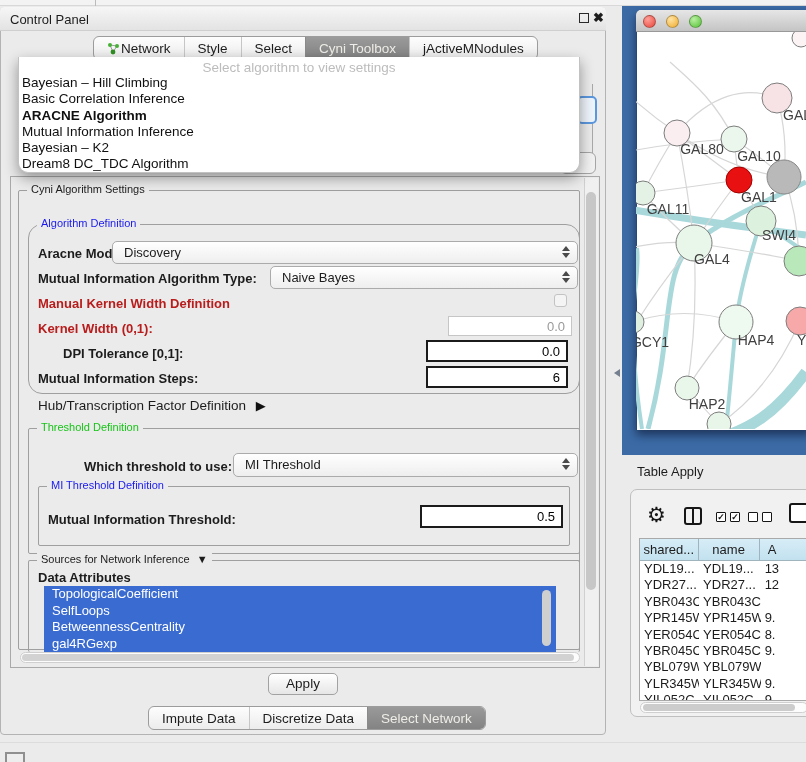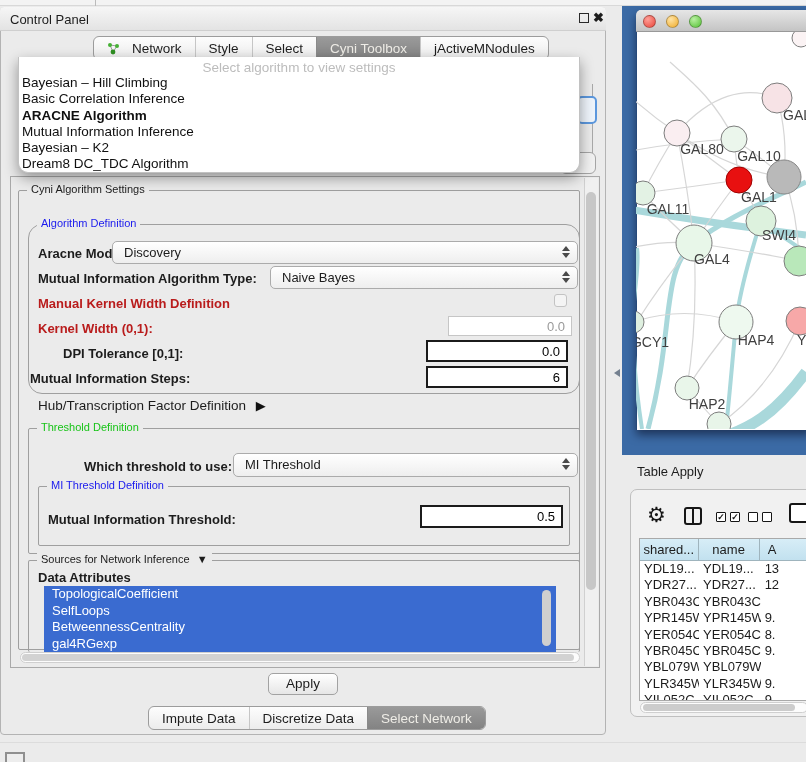--- a/index.html
+++ b/index.html
@@ -13,21 +13,21 @@
 
   
   .cpanel { left:0; top:7px; width:606px; height:728px; background:#ebebeb; border:1px solid #b3b3b3; border-radius:4px; }
   .cp-titlebar { left:0; top:7px; width:606px; height:24px; background:linear-gradient(#f6f6f6,#e3e3e3); border-bottom:1px solid #cfcfcf; border-radius:4px 4px 0 0; }
   .cp-title { left:10px; top:12px; font-size:13px; color:#1d1d1d; }
   .float-ic { left:579px; top:13px; width:10px; height:10px; border:1.6px solid #2a2a2a; background:transparent; }
   .close-ic { left:593px; top:10px; font-size:13px; font-weight:bold; color:#1d1d1d; }
 
   
   .seg { display:flex; height:24px; border:1px solid #9c9c9c; border-radius:6px; overflow:hidden; background:linear-gradient(#fdfdfd,#ececec); font-size:13.5px; }
-  .seg .tab { display:flex; align-items:center; gap:12px; padding:0 13px; border-left:1px solid #c6c6c6; cursor:default; color:#1d1d1d; white-space:nowrap; }
+  .seg .tab { display:flex; align-items:center; gap:1px; padding:0 13px; border-left:1px solid #c6c6c6; cursor:default; color:#1d1d1d; white-space:nowrap; }
   .seg .tab:first-child { border-left:none; }
   .seg .tab.active { background:linear-gradient(#9a9a9a,#838383); color:#efede7; border-left-color:#8a8a8a; }
   .tabbar { left:93px; top:36px; }
   .bottombar { left:148px; top:706px; }
 
   .net-ic { width:13px; height:13px; display:inline-block; }
 
   
   .dropdown { left:18px; top:57px; width:562px; height:116px; background:#fff; border:1px solid #c2c2c2; border-top:none; border-radius:0 0 10px 10px; box-shadow:0 5px 14px rgba(0,0,0,.38); z-index:40; padding-top:3px; }
   .dd-hint { text-align:center; color:#bcbcbc; font-size:13.5px; height:15px; }
@@ -165,21 +165,21 @@
 <div class="combo" style="left:270px; top:266px; width:308px;">
   <span>Naive Bayes</span>
   <span class="stepper"></span>
 </div>
 <div class="lbl dis" style="left:38px; top:296px;">Manual Kernel Width Definition</div>
 <div class="chk" style="left:554px; top:294px;"></div>
 <div class="lbl dis" style="left:38px; top:321px;">Kernel Width (0,1):</div>
 <input class="fld fld-dis" style="left: 448px; top: 316px; width: 124px; height: 20px;" value="0.0">
 <div class="lbl" style="left:38px; top:346px;padding-left:25px;">DPI Tolerance [0,1]:</div>
 <input class="fld fld-act" style="left: 426px; top: 340px; width: 142px; height: 22px;" value="0.0">
-<div class="lbl" style="left:30px; top:371px;text-align:right;">Mutual Information Steps:</div>
+<div class="lbl" style="left:38px; top:371px;text-align:right;">Mutual Information Steps:</div>
 <input class="fld fld-act" style="left: 426px; top: 366px; width: 142px; height: 22px;" value="6">
 
 <div class="plain" style="left:38px; top:398px;">
   <span>Hub/Transcription Factor Definition</span>
   <span class="tri-right" style="color:#111; padding-left:6px;">▶</span>
 </div>
 
 <div class="gbox" style="left:28px; top:428px; width:552px; height:126px;">
   <span class="legend green">Threshold Definition</span>
 </div>

